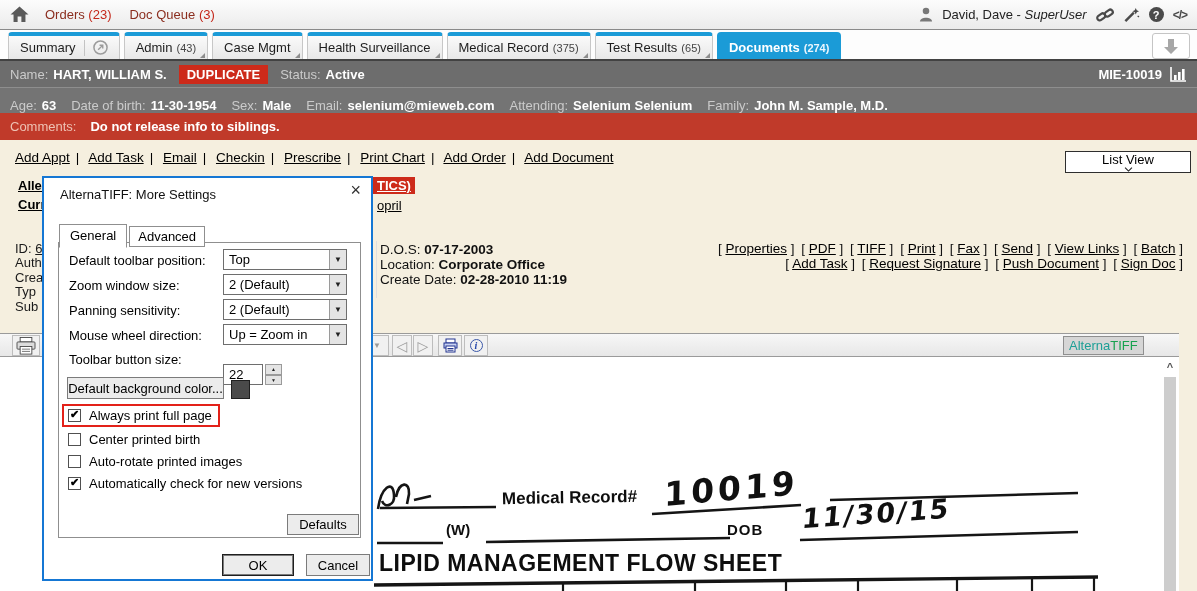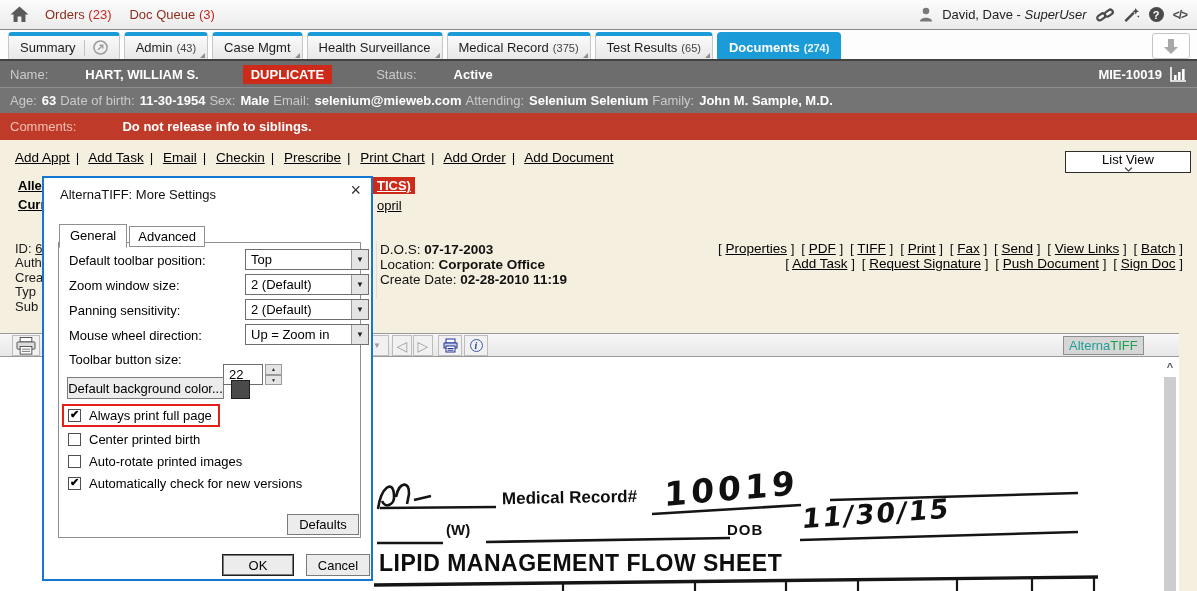--- a/index.html
+++ b/index.html
@@ -29,23 +29,23 @@
   .tab .cnt{font-size:11px;margin-left:4px;color:#444;}
   .tab.active{background:#1b9bd7;border-color:#1b9bd7;color:#fff;font-weight:bold;}
   .tab.active .cnt{color:#eaf6fd;}
   .tab.fold::after{content:"";position:absolute;right:2px;bottom:1px;width:0;height:0;
     border-left:5px solid transparent;border-bottom:5px solid #8d8d8d;}
   .tab-div{width:1px;height:16px;background:#c3c3c3;margin:0 8px;}
   .dl-btn{position:absolute;right:7px;top:3px;width:38px;height:26px;background:#fff;border:1px solid #c5c5c5;
     border-radius:3px;display:flex;align-items:center;justify-content:center;cursor:pointer;}
 
   
-  .banner{display:flex;align-items:center;padding:0 10px;font-size:13px;color:#fff;gap:32px;}
+  .banner{display:flex;align-items:center;padding:0 10px;font-size:13px;color:#fff;}
   .b1{height:26px;background:#6d6d6d;}
-  .b2{height:26px;background:#747474;border-top:1px solid #8e8e8e;gap:4px;}
+  .b2{height:26px;background:#747474;border-top:1px solid #8e8e8e;gap:15px;align-items:flex-end;}
   .b3{height:27px;background:#c03a2a;text-align:right;}
   .lbl{color:#cbcbcb;margin-right:5px;}
   .val{font-weight:bold;color:#fff;}
   .dup{background:#cd2a1a;color:#fff;font-weight:bold;padding:2px 8px;margin:0 12px;}
   .b1-right{margin-left:auto;display:flex;align-items:center;gap:8px;}
   .demo-item{white-space:nowrap;}
   .b3 .lbl{color:#eec2b4;margin-right:14px;}
 
   
   .content{position:absolute;top:140px;left:0;right:0;bottom:0;background:#f5efdf;}
@@ -94,21 +94,21 @@
   .dialog{position:absolute;left:42px;top:176px;width:331px;height:405px;background:#fff;
     border:2px solid #1577d4;z-index:10;font-size:13px;color:#000;}
   .dlg-title{position:absolute;left:16px;top:9px;font-size:13px;color:#111;}
   .dlg-close{position:absolute;right:10px;top:3px;font-size:18px;color:#333;cursor:pointer;line-height:1;}
   .dtabs{position:absolute;left:15px;top:45px;display:flex;align-items:flex-end;z-index:2;}
   .dtab{font-size:13px;border:1px solid #8f8f8f;background:#fff;padding:2px 8px;margin-right:2px;cursor:pointer;}
   .dtab.active{padding:3px 10px 4px;border-bottom:1px solid #fff;position:relative;top:1px;}
   .dlg-panel{position:absolute;left:14px;top:64px;width:303px;height:296px;border:1px solid #8f8f8f;background:#fff;}
   .frow-label{position:absolute;left:10px;font-size:13px;color:#000;}
   .combo{position:absolute;left:164px;width:124px;height:21px;border:1px solid #6e6e6e;background:#fff;
-    display:flex;align-items:center;cursor:pointer;margin-left:22px;}
+    display:flex;align-items:center;cursor:pointer;}
   .combo .cval{flex:1;padding-left:5px;font-size:13px;white-space:nowrap;overflow:hidden;}
   .combo .cbtn{width:17px;height:100%;background:#e4e4e4;border-left:1px solid #9a9a9a;
     display:flex;align-items:center;justify-content:center;font-size:8px;color:#222;}
   .spin{position:absolute;left:164px;top:105px;display:flex;height:21px;margin-top:16px;}
   .spin .sfield{width:40px;border:1px solid #6e6e6e;background:#fff;padding:2px 0 0 5px;font-size:13px;}
   .spin .sbtns{width:17px;display:flex;flex-direction:column;margin-left:2px;}
   .spin .sbtn{flex:1;background:#e4e4e4;border:1px solid #9a9a9a;font-size:5px;color:#222;
     display:flex;align-items:center;justify-content:center;cursor:pointer;}
   .btn97{background:#ececec;border:1px solid #7b7b7b;font-size:13px;color:#000;
     display:flex;align-items:center;justify-content:center;cursor:pointer;}

